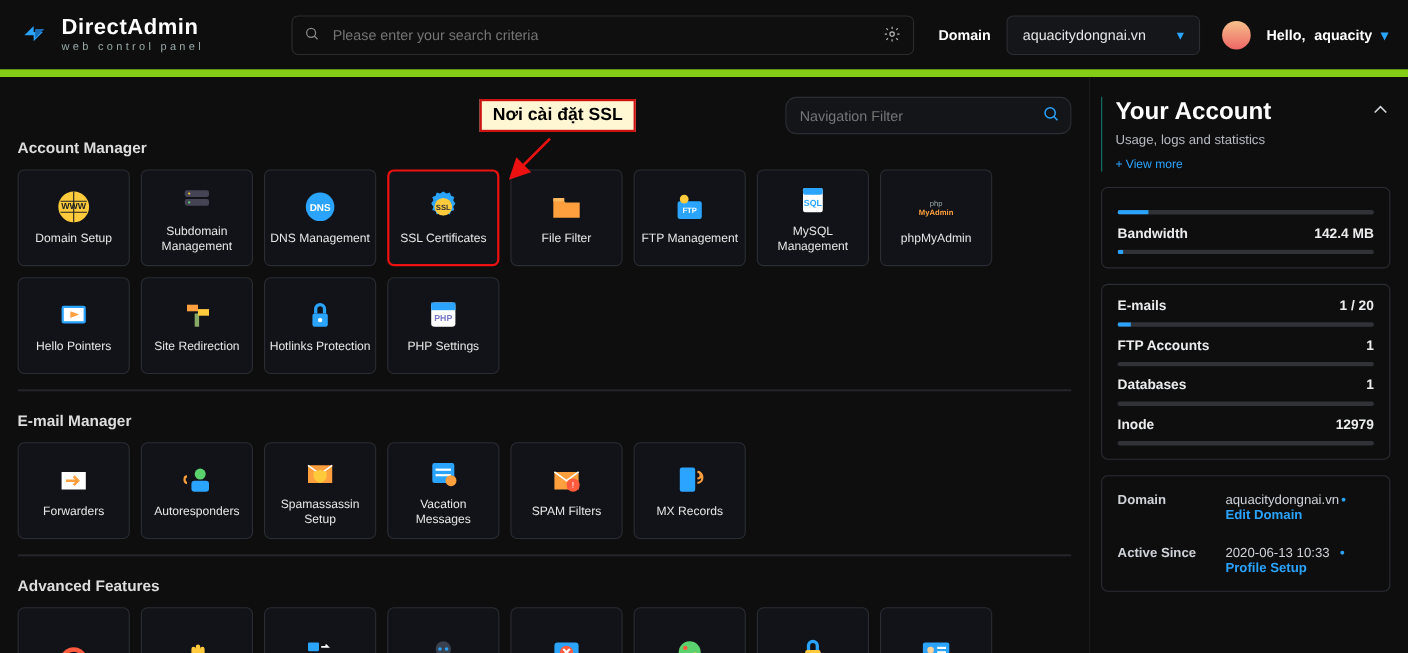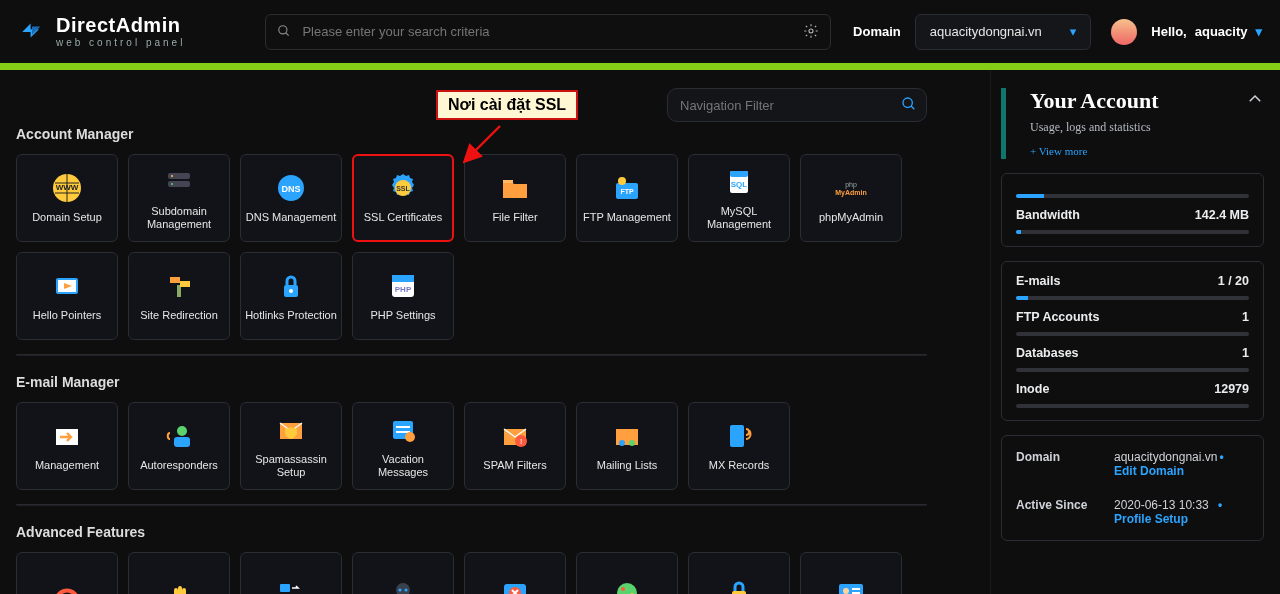--- a/index.html
+++ b/index.html
@@ -49,24 +49,24 @@
     background: #15161a; border: 1px solid #2a2d33; border-radius: 6px;
     height: 36px; padding: 0 14px; color: #e6e6e6; font-size: 13px;
     min-width: 150px; justify-content: space-between;
   }
   .domain-select .chev { color:#2aa4ff; }
   .avatar { width: 26px; height: 26px; border-radius: 50%; background: linear-gradient(#f6c18b,#e66); margin: 0 14px 0 20px; }
   .hello { display: flex; align-items: center; gap: 8px; font-size: 13px; font-weight: 600; }
   .hello .chev { color:#2aa4ff; }
 
   
-  .content { display: flex; height: calc(594px - 70px); gap: 47px; }
+  .content { display: flex; height: calc(594px - 70px); }
   .main { flex: 1; padding: 18px 16px 0 16px; overflow-y: auto; }
   .side { width: 290px; padding: 18px 16px 0 10px; overflow-y: auto; border-left: 1px solid #1a1a1a; }
-  .scroll-accent { border-left: 5px solid #0f766e; padding-left: 24px; font-family: Liberation Serif, serif; }
+  .scroll-accent { border-left: 1px solid #0f766e; padding-left: 12px; }
 
   
   .callout-row { display:flex; align-items:center; gap:10px; margin: 0 0 4px 0; }
   .nav-filter-wrap { margin-left:auto; position:relative; }
   .nav-filter {
     width: 260px; height: 34px; background: #141519; border: 1px solid #2a2d33;
     border-radius: 10px; padding: 0 34px 0 12px; color: #ccc; font-size: 13px;
   }
   .nav-filter-icon { position: absolute; right: 10px; top: 8px; color: #2aa4ff; }
   .callout-box {
@@ -295,21 +295,21 @@
     <div class="rule"></div>
 
     <div class="section-title">E-mail Manager</div>
     <div class="tile-grid" id="grid-email">
         <div class="tile">
           <span class="tile-icon">
             <svg width="34" height="34" viewBox="0 0 34 34">
               <use href="#i-fwd"></use>
             </svg>
           </span>
-          <span class="tile-label">Management</span>
+          <span class="tile-label">Forwarders</span>
         </div>
         <div class="tile">
           <span class="tile-icon">
             <svg width="34" height="34" viewBox="0 0 34 34">
               <use href="#i-auto"></use>
             </svg>
           </span>
           <span class="tile-label">Autoresponders</span>
         </div>
         <div class="tile">
@@ -328,28 +328,20 @@
           </span>
           <span class="tile-label">Vacation Messages</span>
         </div>
         <div class="tile">
           <span class="tile-icon">
             <svg width="34" height="34" viewBox="0 0 34 34">
               <use href="#i-spam"></use>
             </svg>
           </span>
           <span class="tile-label">SPAM Filters</span>
-        </div>
-        <div class="tile">
-          <span class="tile-icon">
-            <svg width="34" height="34" viewBox="0 0 34 34">
-              <use href="#i-list"></use>
-            </svg>
-          </span>
-          <span class="tile-label">Mailing Lists</span>
         </div>
         <div class="tile">
           <span class="tile-icon">
             <svg width="34" height="34" viewBox="0 0 34 34">
               <use href="#i-mx"></use>
             </svg>
           </span>
           <span class="tile-label">MX Records</span>
         </div>
       </div>

